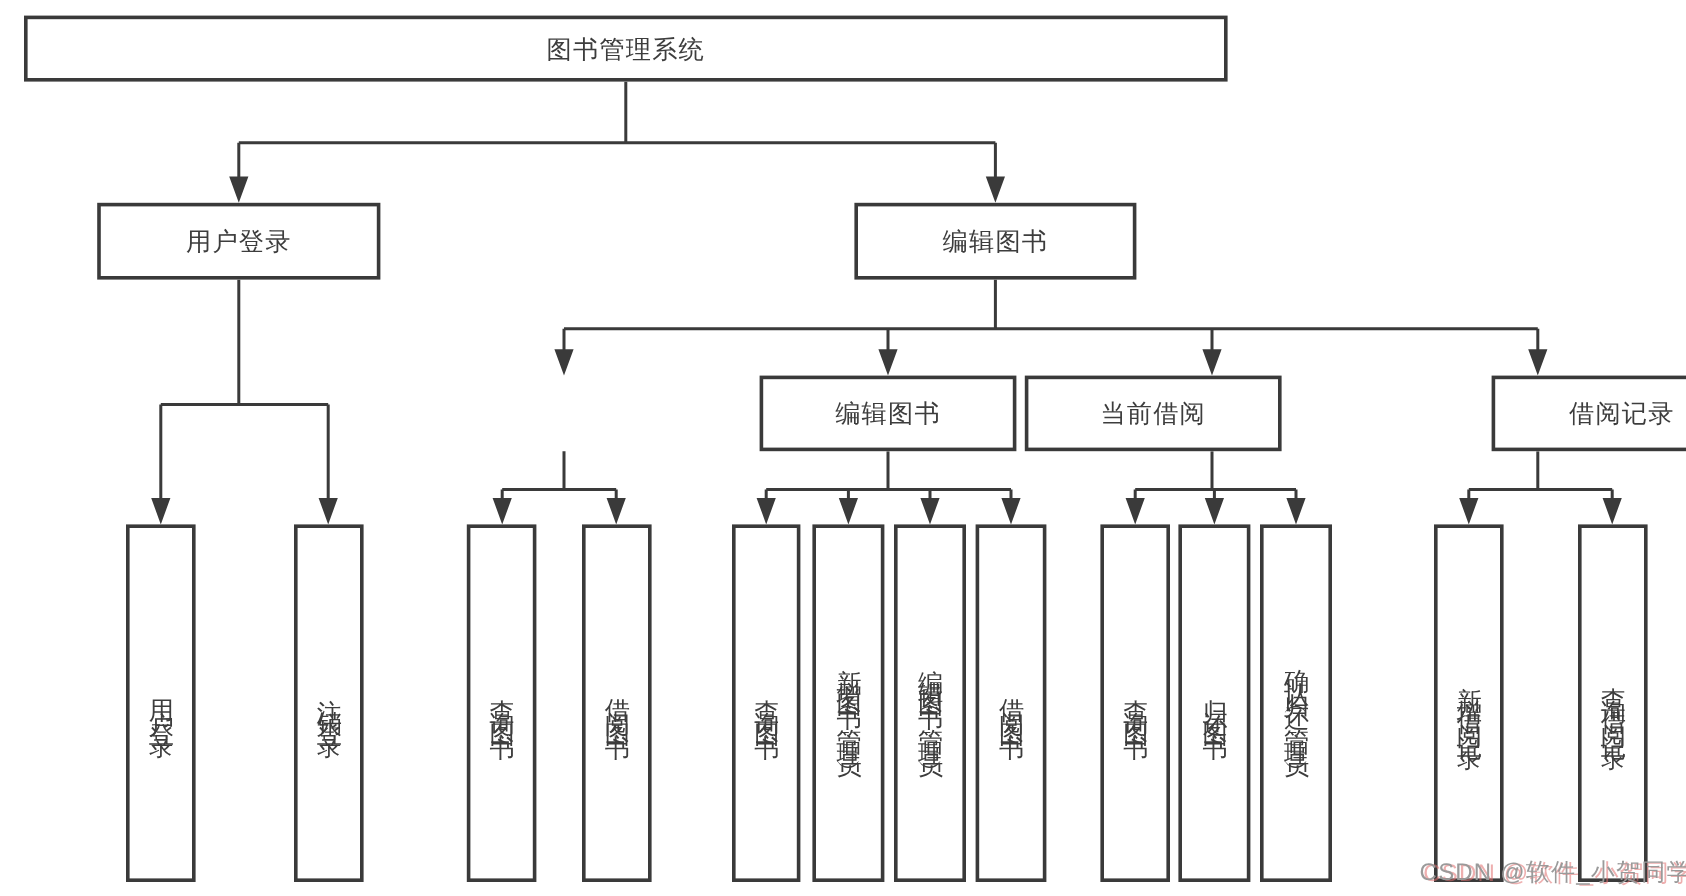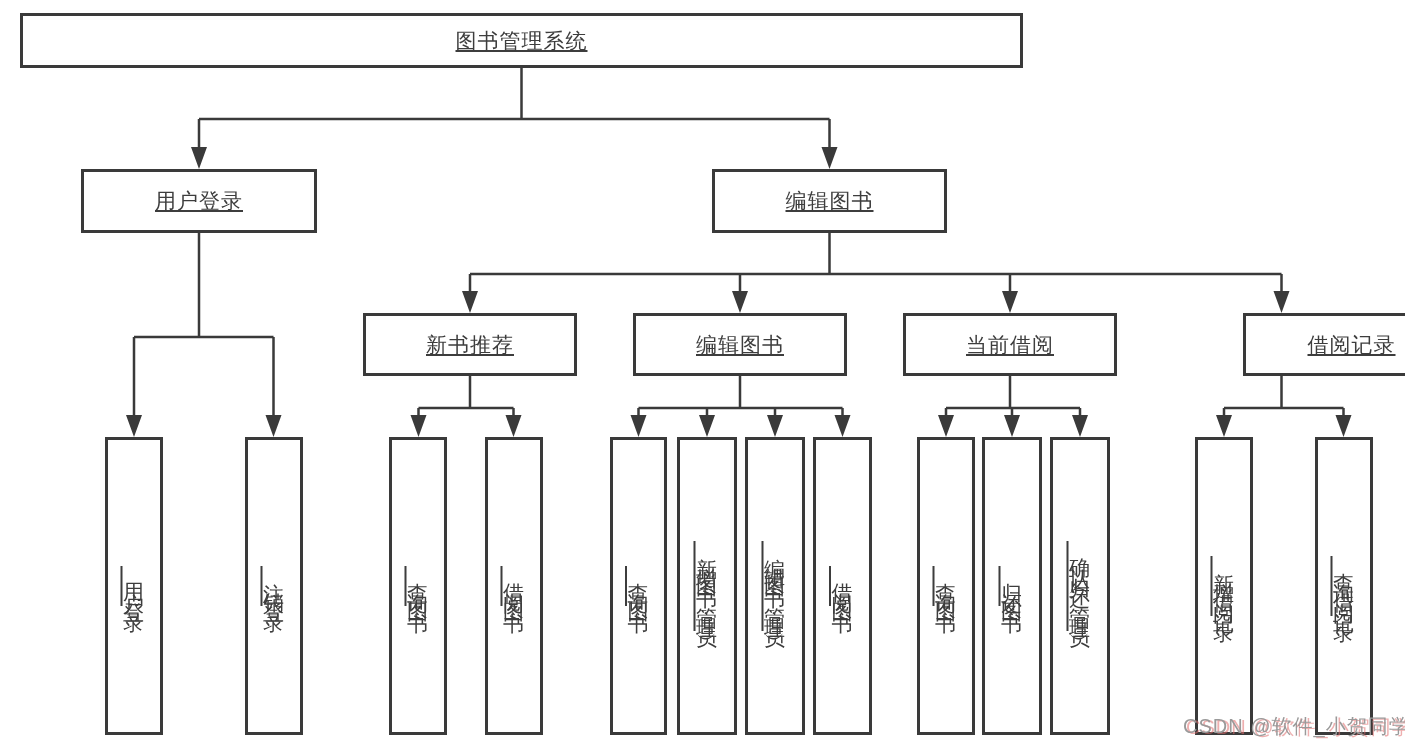--- a/index.html
+++ b/index.html
@@ -20,21 +20,20 @@
   }
   .node {
     position: absolute;
     box-sizing: border-box;
     border: 3px solid #3a3a3a;
     background: #ffffff;
     display: flex;
     align-items: center;
     justify-content: center;
     text-align: right;
-    text-decoration: underline;
   }
   .hbox { font-size: 21px; letter-spacing: 1px; }
   .vbox { font-size: 21px; }
   .vbox .vtext {
     writing-mode: vertical-rl;
     text-orientation: mixed;
     letter-spacing: 10px;
     line-height: 1;
     white-space: nowrap;
   }
@@ -117,27 +116,24 @@
     <span>图书管理系统</span>
   </div>
 
   <div class="node hbox" style="left:81px; top:169px; width:236px; height:64px;">
     <span>用户登录</span>
   </div>
   <div class="node hbox" style="left:712px; top:169px; width:235px; height:64px;">
     <span>编辑图书</span>
   </div>
 
-  <div class="node hbox" style="left:363px; top:313px; width:214px; height:63px;">
-    <span>新书推荐</span>
-  </div>
   <div class="node hbox" style="left:633px; top:313px; width:214px; height:63px;">
     <span>编辑图书</span>
   </div>
-  <div class="node hbox" style="left:903px; top:313px; width:214px; height:63px;">
+  <div class="node hbox" style="left:854px; top:313px; width:214px; height:63px;">
     <span>当前借阅</span>
   </div>
   <div class="node hbox" style="left:1243px; top:313px; width:217px; height:63px;">
     <span>借阅记录</span>
   </div>
 
   <div class="node vbox" style="left:105px; top:437px; width:58px; height:298px;">
     <span class="vtext">用户登录</span>
   </div>
   <div class="node vbox" style="left:245px; top:437px; width:58px; height:298px;">

